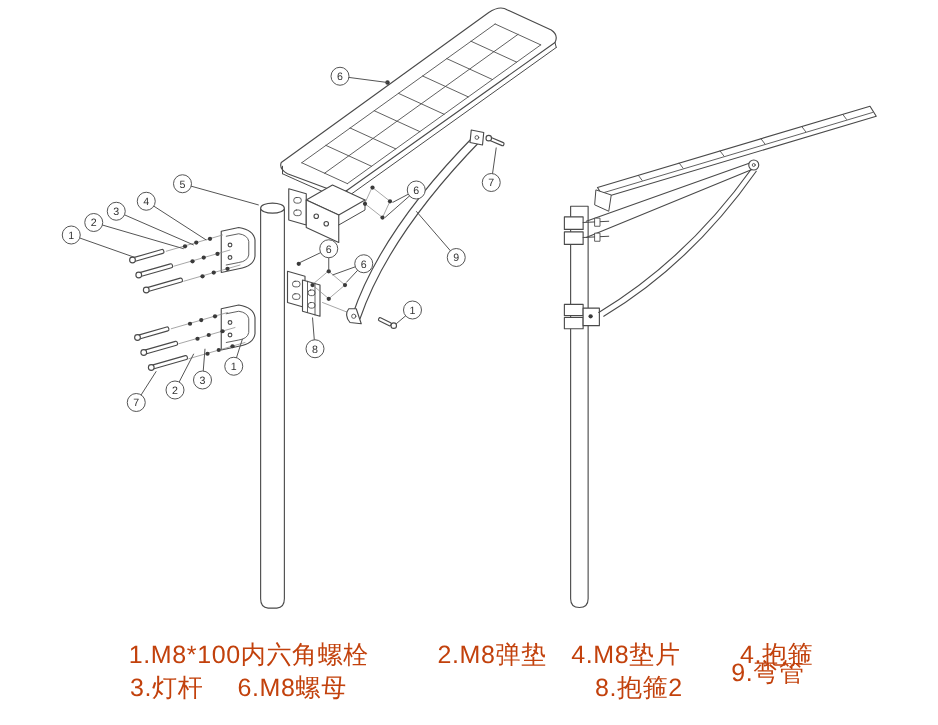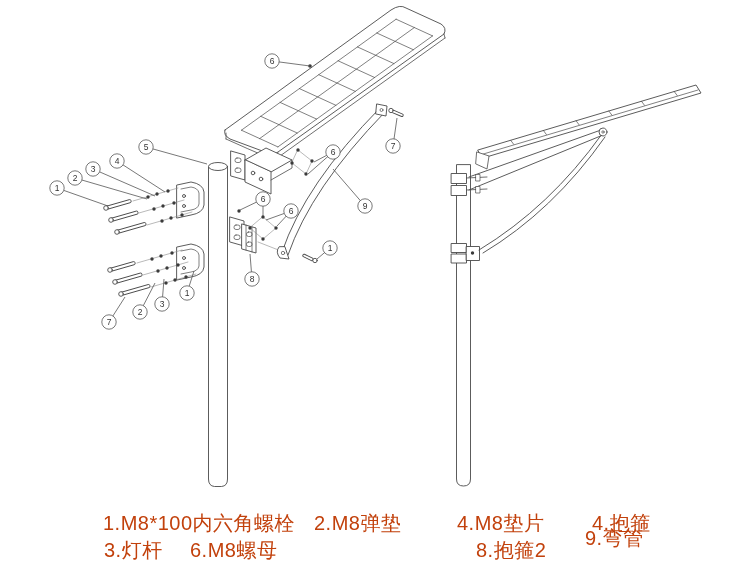--- a/index.html
+++ b/index.html
@@ -303,21 +303,21 @@
     <g>
           <path d="M291,211 L277,226 M291,211 L266,220"></path>
           <circle cx="291" cy="211" r="7.2" fill="#fff"></circle>
           <text class="co" x="291" y="214" stroke="none">6</text>
         </g>
   </g>
 </svg>
 
 <div class="parts">
   <span class="part-label" style="left:103px;top:510px;">1.M8*100内六角螺栓</span>
-  <span class="part-label" style="left:314px;top:510px;">2.M8弹垫</span>
+  <span class="part-label" style="left:350px;top:510px;">2.M8弹垫</span>
   <span class="part-label" style="left:457px;top:510px;">4.M8垫片</span>
   <span class="part-label" style="left:592px;top:510px;text-align:right;">4.抱箍</span>
   <span class="part-label" style="left:104px;top:537px;">3.灯杆</span>
   <span class="part-label" style="left:190px;top:537px;">6.M8螺母</span>
   <span class="part-label" style="left:476px;top:537px;">8.抱箍2</span>
   <span class="part-label" style="left:585px;top:525px;">9.弯管</span>
 </div>
 </div>
 
 </body></html>

